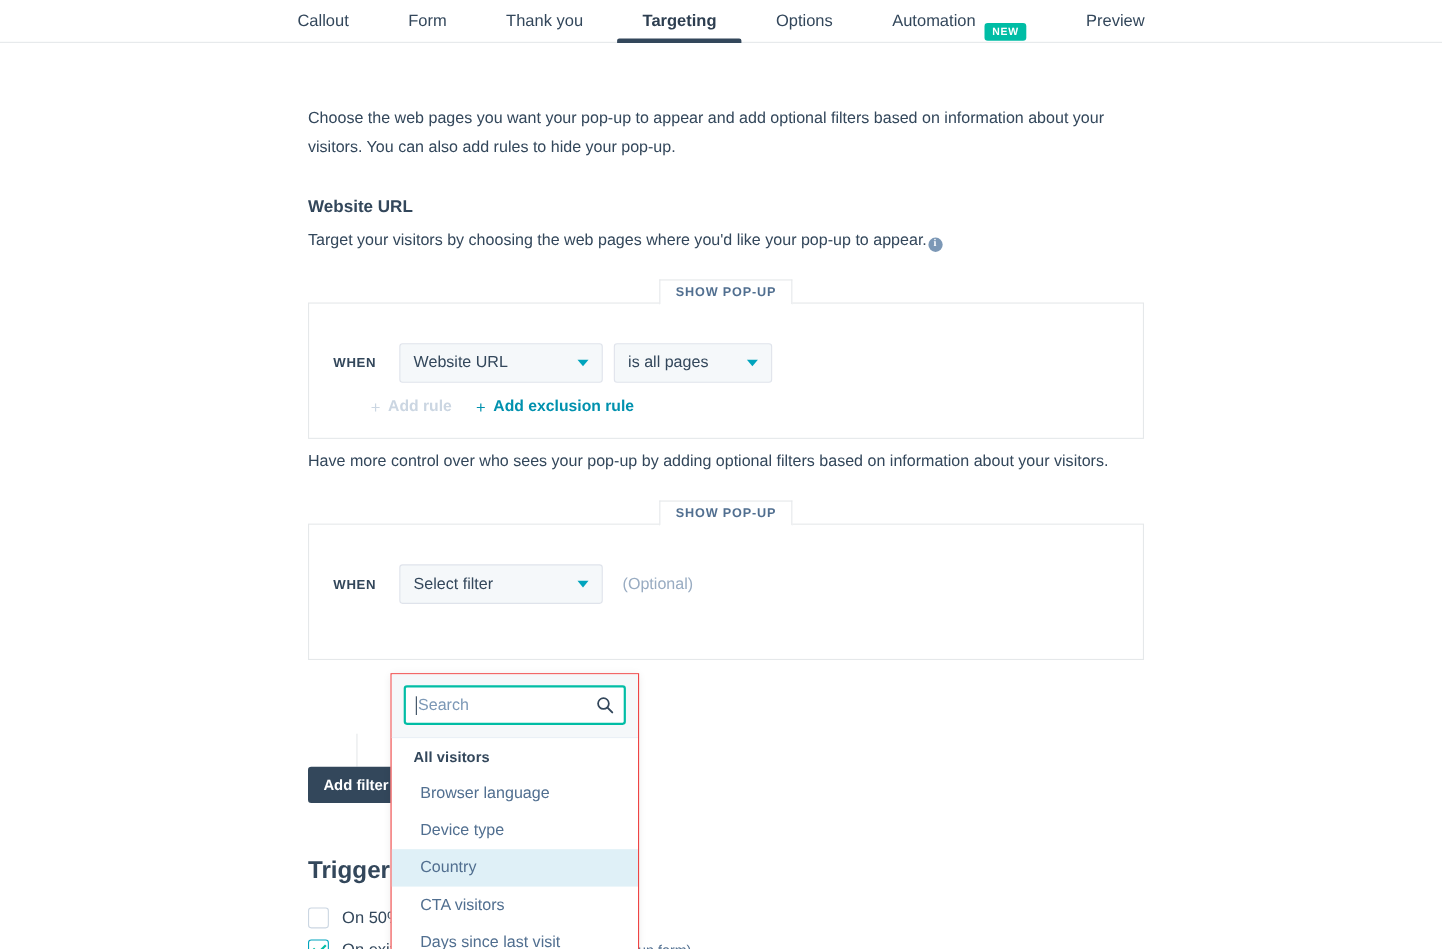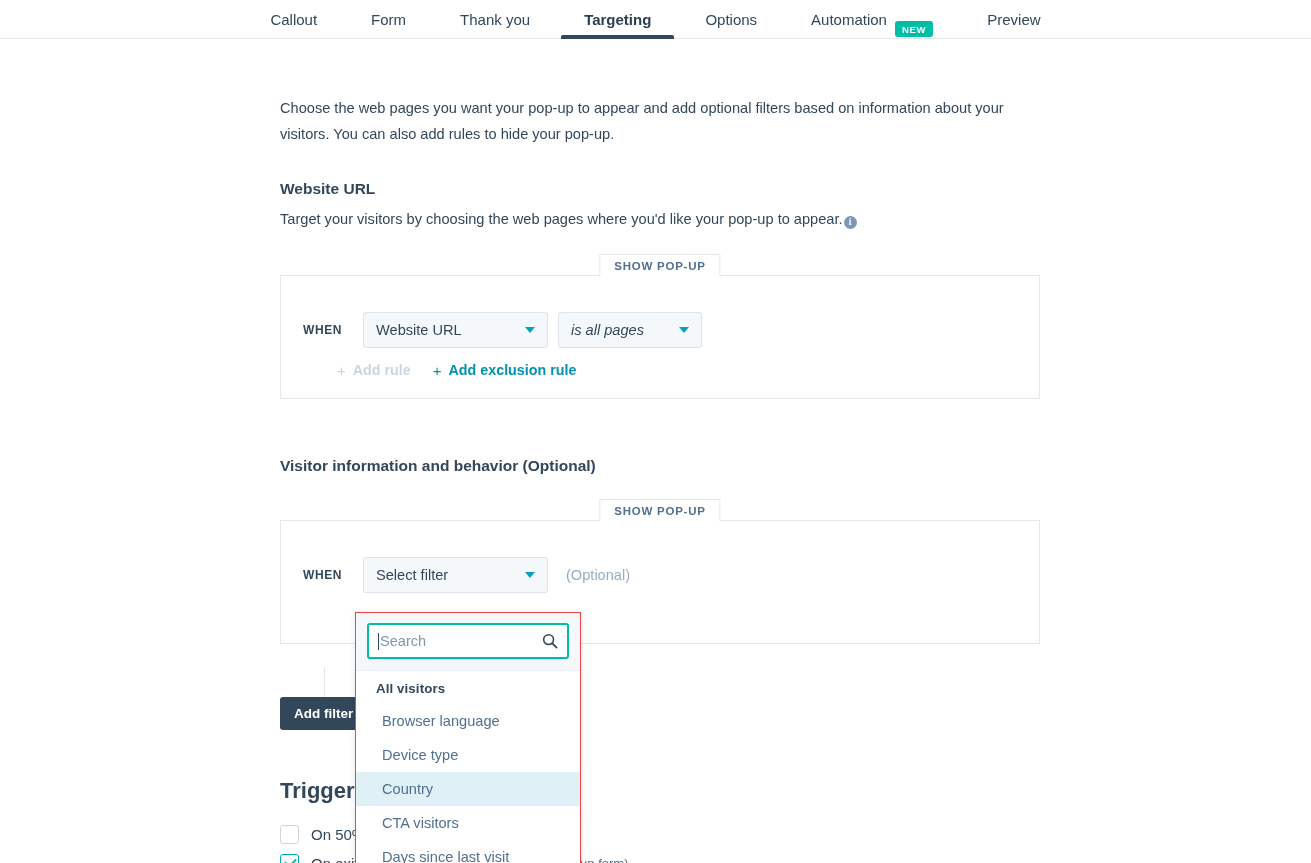--- a/index.html
+++ b/index.html
@@ -171,21 +171,21 @@
   .select .caret {
     position: absolute;
     right: 12px; top: 50%;
     margin-top: -3px;
     width: 0; height: 0;
     border-left: 5.5px solid transparent;
     border-right: 5.5px solid transparent;
     border-top: 6px solid #00a4bd;
   }
   .select.w185 { width: 185px; }
-  .select.w144 { width: 144px; font-style: italic; }
+  .select.w144 { width: 144px; }
   .optional-note {
     font-size: 14.6px;
     color: #99acc2;
     margin-left: 8px;
     white-space: nowrap;
   }
 
   .rule-links {
     display: flex;
     align-items: center;
@@ -379,21 +379,21 @@
             </div>
             <div class="rule-link active">
               <span class="plus">+</span>
               <span>Add exclusion rule</span>
             </div>
           </div>
         </div>
       </div>
     </div>
 
-    <h3 class="sec-title" style="padding-top:58px;">Visitor information and behavior (Optional)</h3>
+    <p class="sec-sub">Have more control over who sees your pop-up by adding optional filters based on information about your visitors.</p>
 
     <div class="card-wrap" style="margin-top:45px;">
       <div class="card">
         <div class="card-tab">SHOW POP-UP</div>
         <div class="card-body">
           <div class="rule-row">
             <span class="when-label">WHEN</span>
             <div class="select w185">
               <span>Select filter</span>
               <span class="caret"></span>

